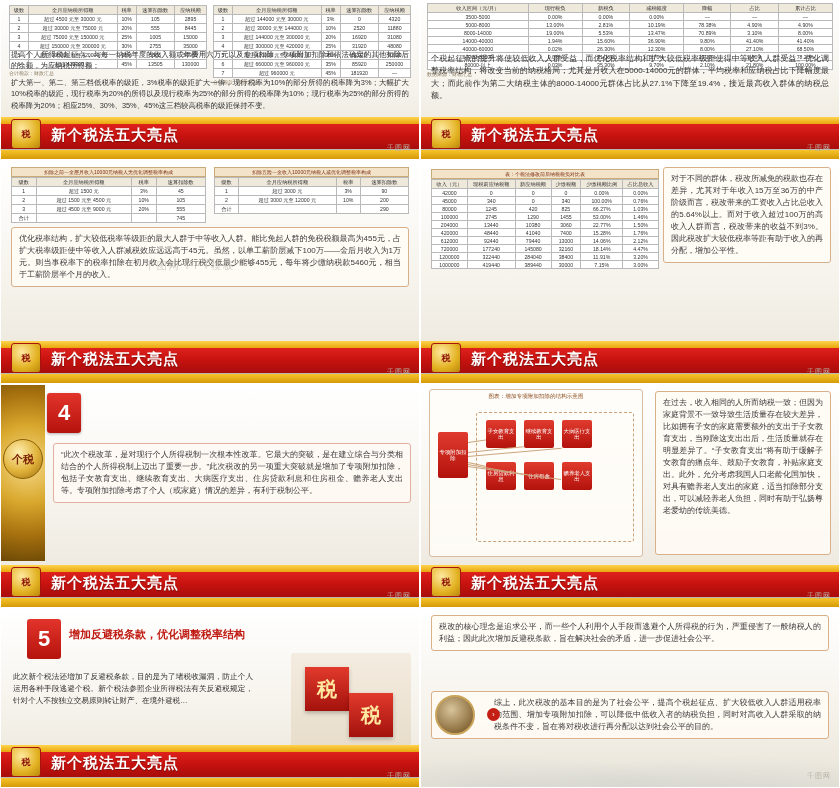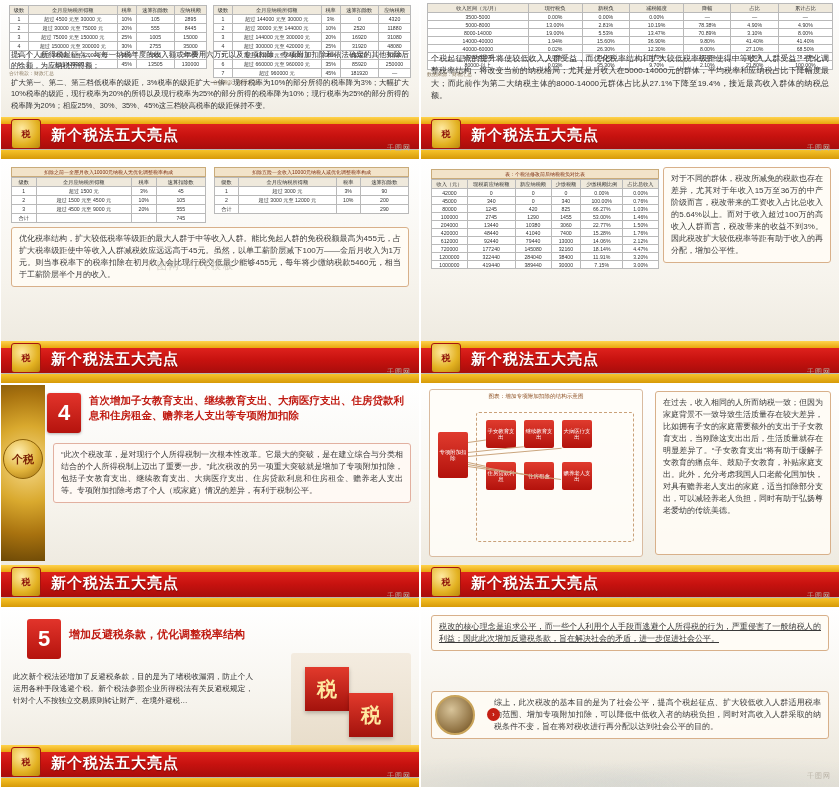--- a/index.html
+++ b/index.html
@@ -175,21 +175,21 @@
     border-radius:3px; overflow:hidden;
   }
   .s7-art .cube {
     position:absolute; background:linear-gradient(180deg,#e23a2c,#a3120c);
     color:#ffe9a0; font-size:20px; font-weight:bold;
     display:flex; align-items:center; justify-content:center;
     box-shadow:0 2px 4px rgba(0,0,0,.25);
   }
 
   
-  .s8-box1 { position:absolute; left:10px; right:10px; top:6px;text-decoration:underline; }
+  .s8-box1 { position:absolute; left:10px; right:10px; top:6px; }
   .s8-box2 { position:absolute; left:10px; right:10px; top:82px; }
   .s8-circle {
     position:absolute; left:14px; bottom:52px; width:40px; height:40px; border-radius:50%;
     background: radial-gradient(circle at 40% 35%, #d8c49a, #8d6f3f 70%, #54401f 100%);
     border:2px solid #c9a45a;
   }
   .s8-dot {
     position:absolute; left:66px; bottom:66px; width:13px; height:13px; border-radius:50%;
     background:#c41f14; color:#fff; font-size:7px;
     display:flex; align-items:center; justify-content:center;
@@ -630,21 +630,20 @@
       <div class="gold-strip"></div>
       <div class="seal">税</div>
       <div class="btitle">新个税法五大亮点</div>
     </div>
   </div>
 
   <div class="slide">
     <div class="s5-photo"></div>
     <div class="s5-coin">个税</div>
     <div class="s5-num">4</div>
-    <div class="s5-head">首次增加子女教育支出、继续教育支出、大病医疗支出、住房贷款利息和住房租金、赡养老人支出等专项附加扣除</div>
     <div class="s5-box redbox warm">
       <span>“此次个税改革，是对现行个人所得税制一次根本性改革。它最大的突破，是在建立综合与分类相结合的个人所得税制上迈出了重要一步。”此次税改的另一项重大突破就是增加了专项附加扣除，包括子女教育支出、继续教育支出、大病医疗支出、住房贷款利息和住房租金、赡养老人支出等。专项附加扣除考虑了个人（或家庭）情况的差异，有利于税制公平。</span>
     </div>
 
     <div class="wm">千图网</div>
 
     <div class="banner">
       <div class="ribbon"></div>
       <div class="gold-strip"></div>
       <div class="seal">税</div>

